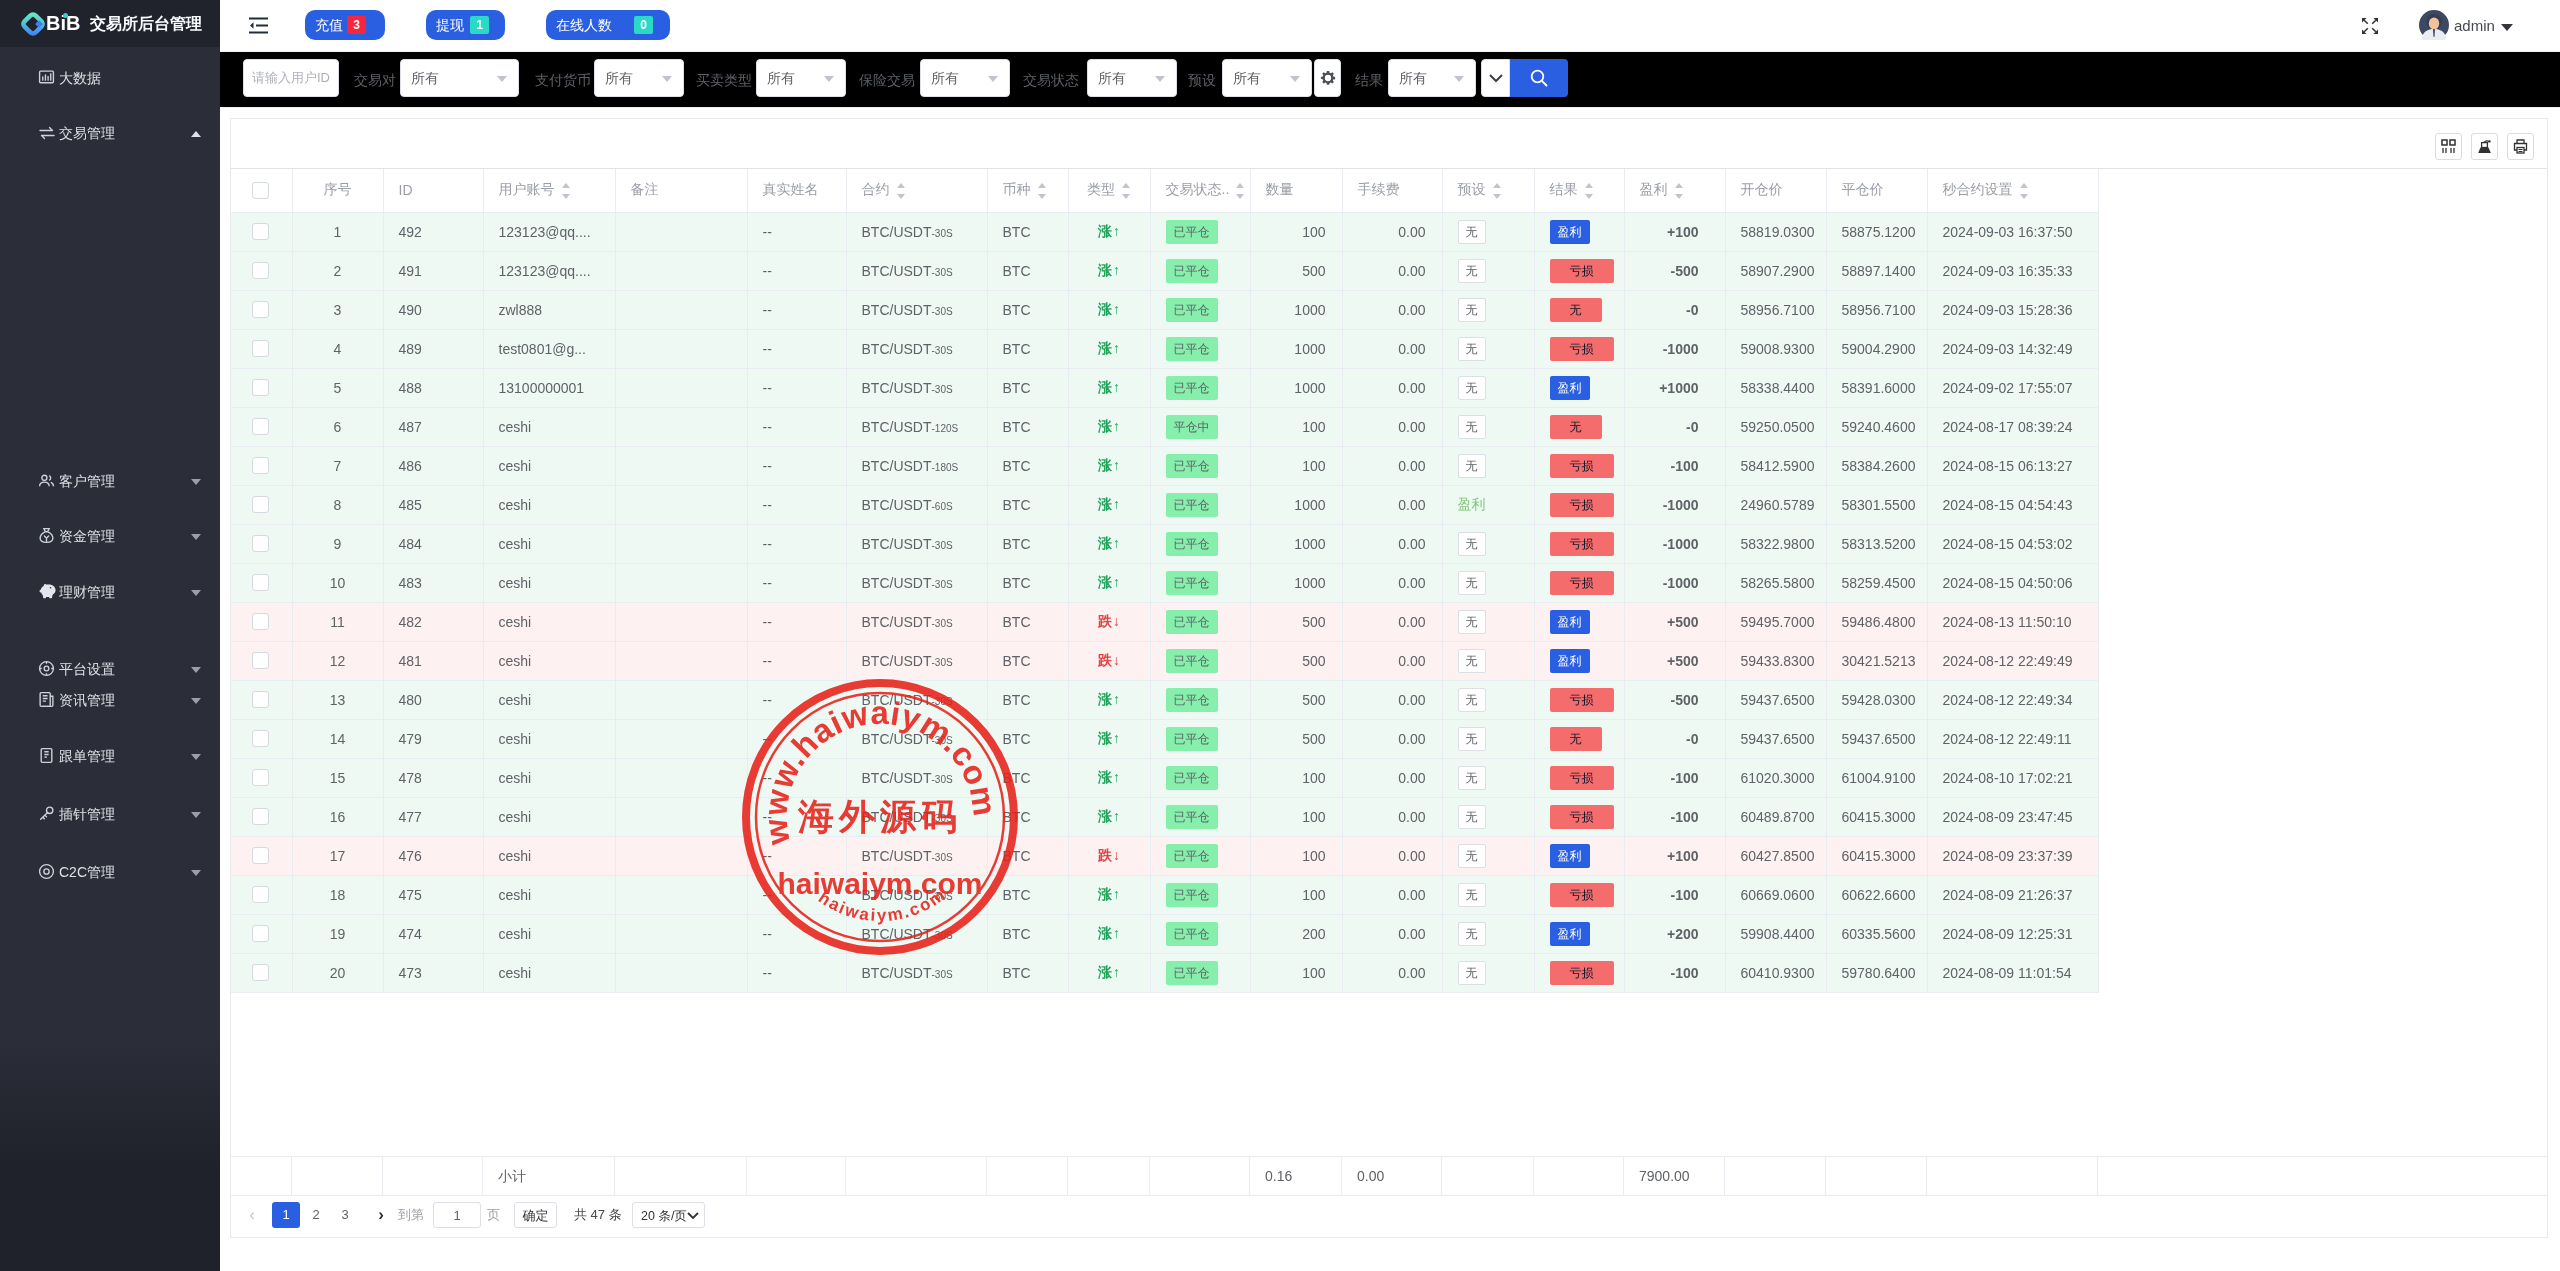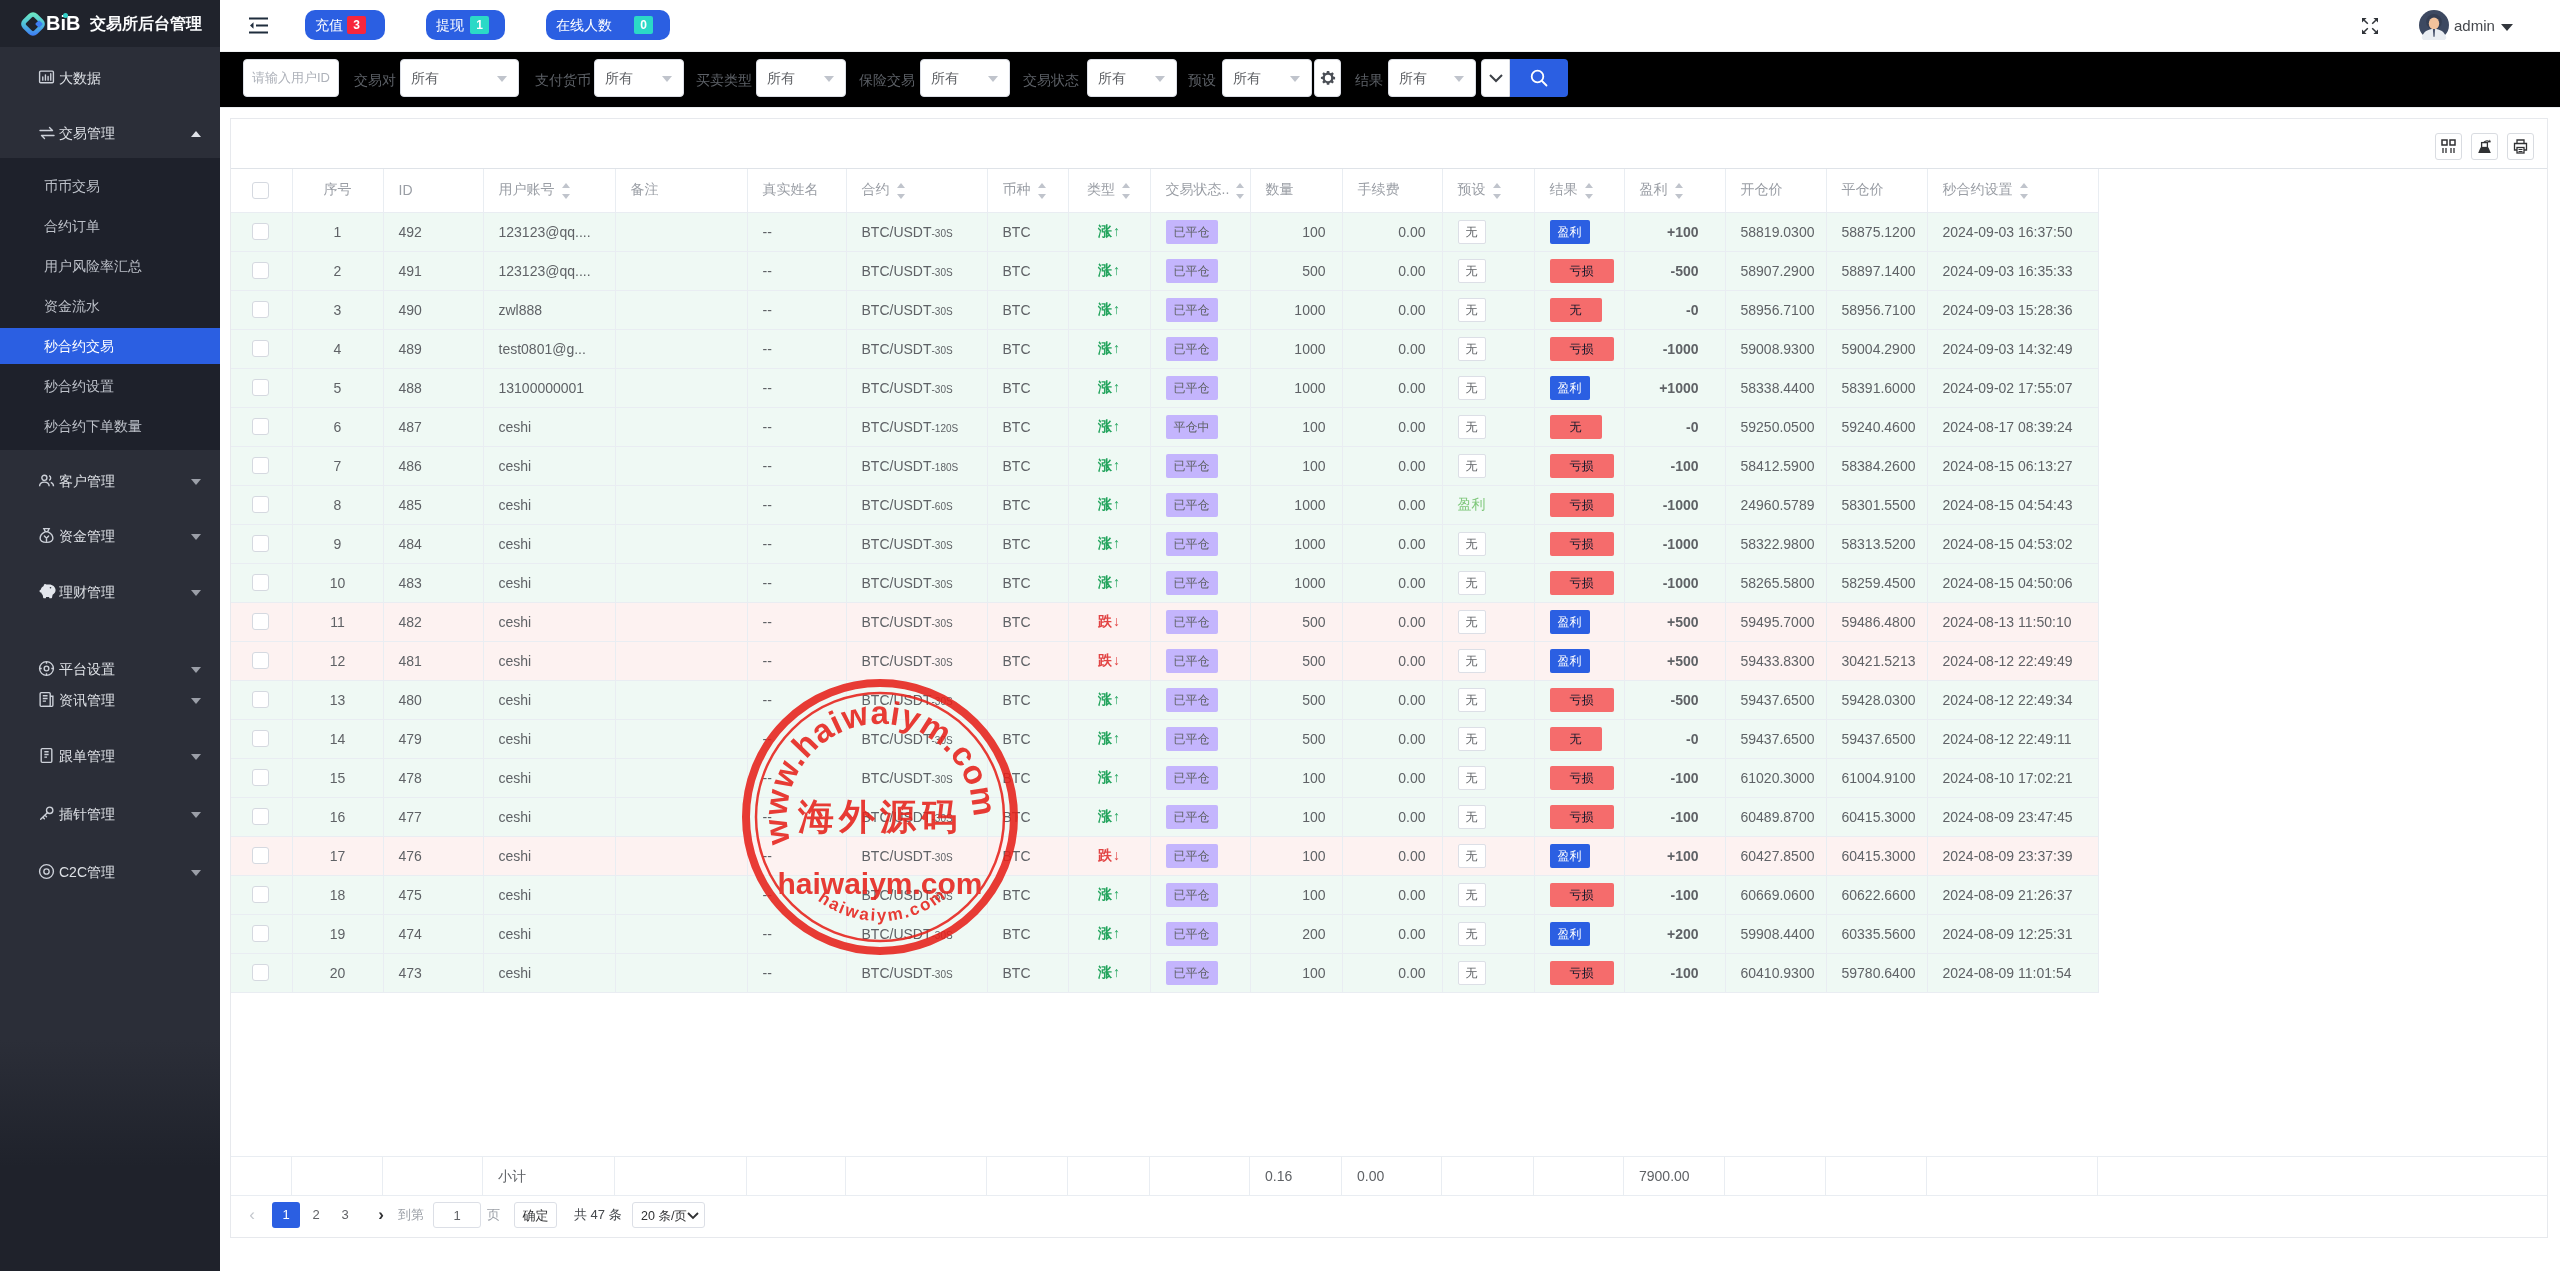--- a/index.html
+++ b/index.html
@@ -44,21 +44,21 @@
 .ckb{display:inline-block;width:17px;height:17px;border:1px solid #d5d9e0;border-radius:3px;background:#fff;vertical-align:middle;}
 #tbl th .ckb{margin-left:6px;}
 #tbl td .ckb{margin-left:6px;}
 .caret{display:inline-block;position:relative;width:10px;height:16px;margin-left:6px;vertical-align:middle;}
 .caret .cu{position:absolute;left:1px;top:0px;width:0;height:0;border-left:4px solid transparent;border-right:4px solid transparent;border-bottom:5px solid #c0c4cc;}
 .caret .cd{position:absolute;left:1px;bottom:0px;width:0;height:0;border-left:4px solid transparent;border-right:4px solid transparent;border-top:5px solid #c0c4cc;}
 .sub{font-size:10px;}
 .up{color:#23a45d;font-weight:700;}
 .down{color:#e24444;font-weight:700;}
 .ar{font-weight:400;margin-left:1px;}
-.tag-info{display:inline-block;height:24px;line-height:24px;padding:0 8px;background:#c4b5fd;border-radius:2px;font-size:12px;color:#5f6266;}
+.tag-info{display:inline-block;height:24px;line-height:24px;padding:0 8px;background:#86efac;border-radius:2px;font-size:12px;color:#5f6266;}
 .tag-plain{display:inline-block;height:24px;line-height:22px;padding:0 7px;background:#fff;border:1px solid #dcdfe6;border-radius:2px;font-size:12px;color:#5f6266;}
 .tag-blue{display:inline-block;height:24px;line-height:24px;padding:0 8px;background:#2b5fe2;border-radius:2px;font-size:12px;color:#fff;}
 .tag-red{display:inline-block;height:24px;line-height:24px;padding:0 20px;background:#f56c6c;border-radius:2px;font-size:12px;color:#0f172a;}
 .gtext{color:#7ec77a;font-size:14px;}
 .pf-g{color:#1fa25c;font-weight:700;}
 .pf-r{color:#e23d3d;font-weight:700;}
 
 #sumrow{position:absolute;left:0;top:1037px;width:2316px;height:40px;border-top:1px solid #e9edf2;border-bottom:1px solid #e9edf2;background:#fff;}
 #sumrow .sc1{position:absolute;top:0;height:39px;border-right:1px solid #e9edf2;}
 #sumrow .sv{position:absolute;top:0;line-height:39px;font-size:14px;color:#5f6266;}
@@ -95,29 +95,20 @@
         </svg></span>
       <span class="mtxt">大数据</span>
     </div>
   <div class="mitem" style="top:108px">
       <span class="mic"><svg width="18" height="18" viewBox="0 0 18 18" fill="none" stroke="#cdd1d9" stroke-width="1.4" stroke-linecap="round" stroke-linejoin="round">
           <path d="M2 6.5h12.5M11.5 3.5l3 3M16 11.5H3.5M6.5 14.5l-3-3"></path>
         </svg></span>
       <span class="mtxt">交易管理</span>
       <span class="marrow" style="border-top:none;border-bottom:6px solid #dfe2e8"></span>
     </div>
-  <div id="submenu">
-<div class="sitem" style="top:8px">币币交易</div>
-<div class="sitem" style="top:48px">合约订单</div>
-<div class="sitem" style="top:88px">用户风险率汇总</div>
-<div class="sitem" style="top:128px">资金流水</div>
-<div class="sitem active" style="top:170px;height:36px;line-height:36px;">秒合约交易</div>
-<div class="sitem" style="top:208px">秒合约设置</div>
-<div class="sitem" style="top:248px">秒合约下单数量</div>
-  </div>
 <div class="mitem" style="top:456px">
       <span class="mic"><svg width="17" height="17" viewBox="0 0 16 16" fill="none" stroke="#cdd1d9" stroke-width="1.3">
           <circle cx="6" cy="5.5" r="2.4"></circle>
           <path d="M1.5 13.5c0-2.5 2-4 4.5-4s4.5 1.5 4.5 4"></path>
           <path d="M10.5 3.5a2.4 2.4 0 010 4.4M12 9.8c1.6.5 2.6 1.9 2.6 3.7"></path>
         </svg></span>
       <span class="mtxt">客户管理</span>
       <span class="marrow"></span>
     </div>
 <div class="mitem" style="top:511px">

